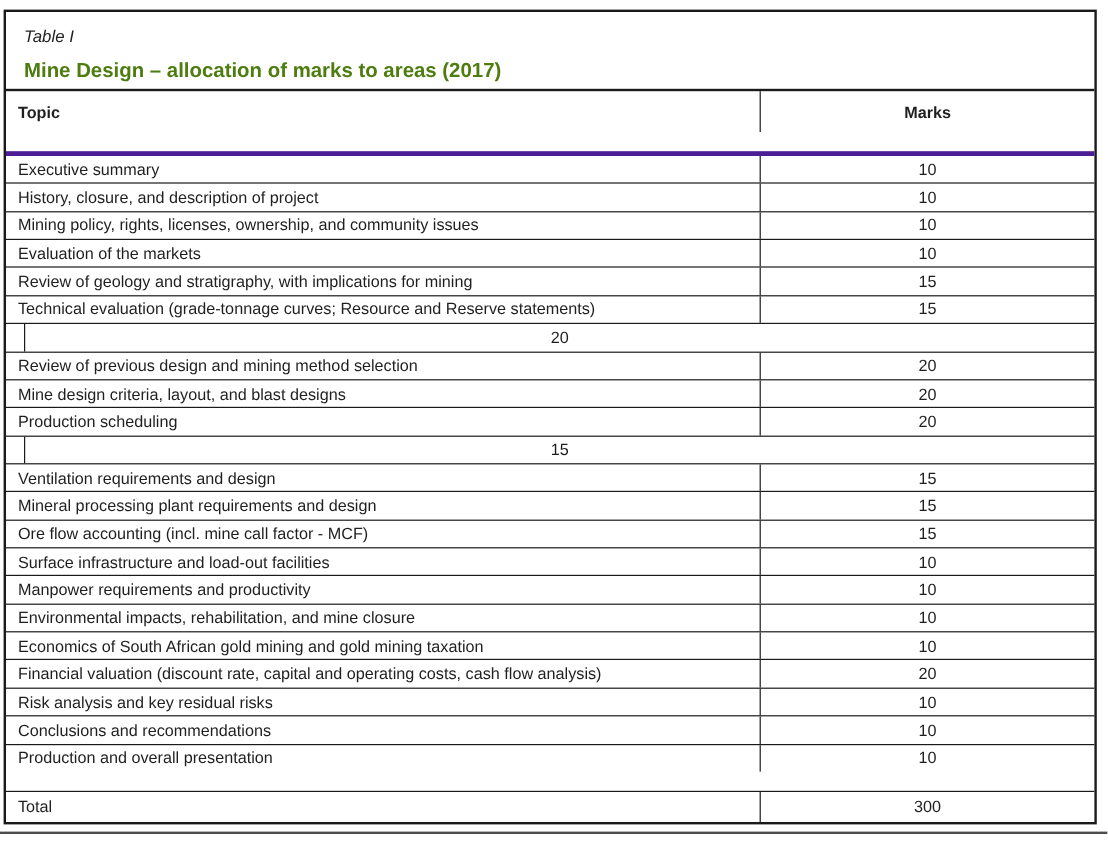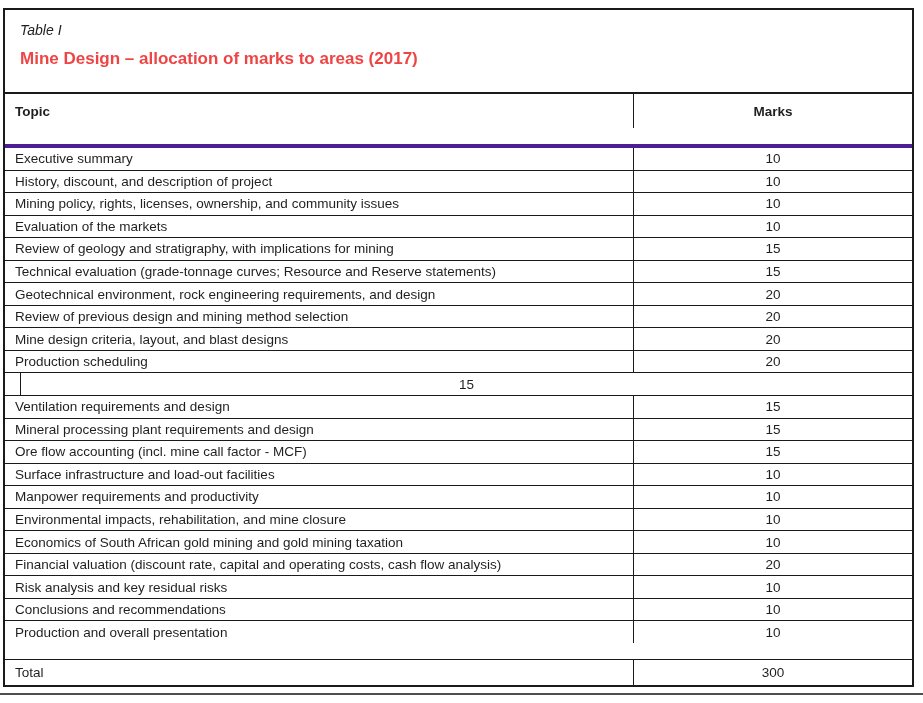--- a/index.html
+++ b/index.html
@@ -16,36 +16,36 @@
     position: absolute;
     left: 3px; top: 8px;
     width: 911px; height: 679px;
     border: 2px solid #1a1a1a;
     background: #ffffff;
     display: flex;
     flex-direction: column;
   }
 
   .caption {
-    height: 84px;
+    height: 66px;
     padding: 10px 0 0 15px;
     border-bottom: 2px solid #1a1a1a;
   }
   .table-label {
     font-style: italic;
     font-size: 14px;
     line-height: 20px;
     color: #222222;
   }
   .table-title {
     margin-top: 8px;
     font-weight: bold;
     font-size: 17px;
     line-height: 22px;
-    color: #ef4444;
+    color: #4d7c0f;
   }
 
   .tbl { flex: 1; display: flex; flex-direction: column; gap: 16px; }
 
   .row { display: flex; flex-direction: row; }
   .row + .row, #rows-container .row:first-child { border-top: 1px solid #1a1a1a; }
 
   .row.header { height: 34px; border-top: none; }
   .row.header .cell { font-weight: bold; }
   .row.header + #rows-container .row:first-child { border-top: 4px solid #4c1d95; }
@@ -103,21 +103,21 @@
         <div class="cell marks">Marks</div>
       </div>
 
       <div id="rows-container">
   <div class="row">
     <div class="cell topic">Executive summary</div>
     <div class="cell marks">10</div>
   </div>
 
   <div class="row">
-    <div class="cell topic">History, discount, and description of project</div>
+    <div class="cell topic">History, closure, and description of project</div>
     <div class="cell marks">10</div>
   </div>
 
   <div class="row">
     <div class="cell topic">Mining policy, rights, licenses, ownership, and community issues</div>
     <div class="cell marks">10</div>
   </div>
 
   <div class="row">
     <div class="cell topic">Evaluation of the markets</div>
@@ -128,21 +128,20 @@
     <div class="cell topic">Review of geology and stratigraphy, with implications for mining</div>
     <div class="cell marks">15</div>
   </div>
 
   <div class="row">
     <div class="cell topic">Technical evaluation (grade-tonnage curves; Resource and Reserve statements)</div>
     <div class="cell marks">15</div>
   </div>
 
   <div class="row">
-    <div class="cell topic">Geotechnical environment, rock engineering requirements, and design</div>
     <div class="cell marks">20</div>
   </div>
 
   <div class="row">
     <div class="cell topic">Review of previous design and mining method selection</div>
     <div class="cell marks">20</div>
   </div>
 
   <div class="row">
     <div class="cell topic">Mine design criteria, layout, and blast designs</div>

